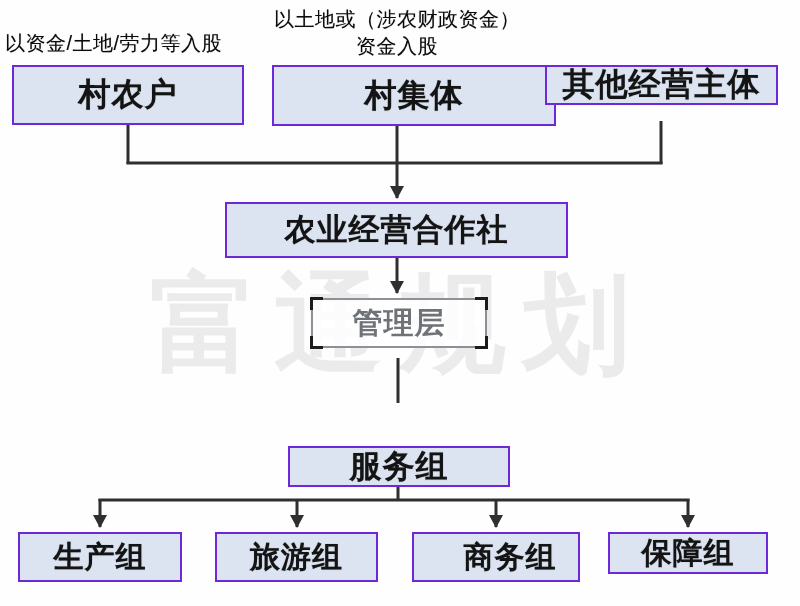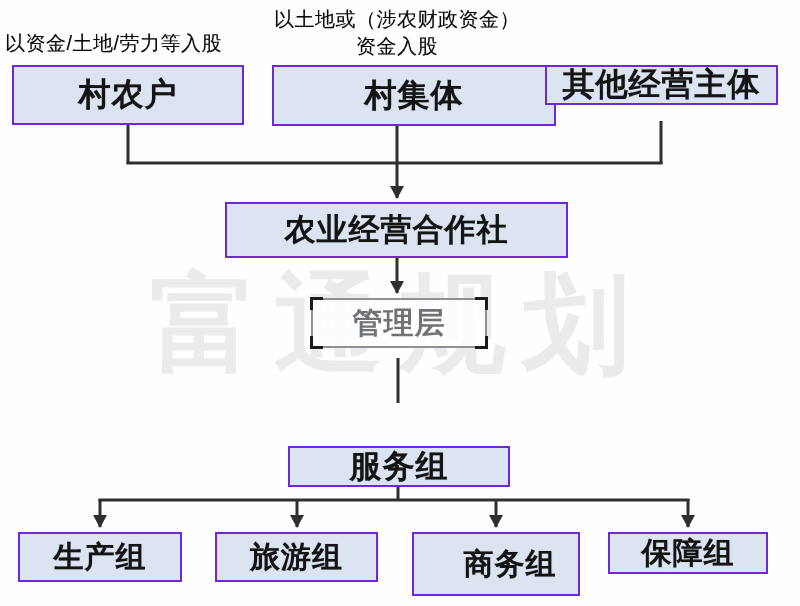--- a/index.html
+++ b/index.html
@@ -35,21 +35,21 @@
   #box-cooperative { left:225px; top:202px; width:343px; height:56px; font-size:31px; }
   #box-management  {
     left:311px; top:298px; width:176px; height:50px; font-size:30px;
     background:rgba(255,255,255,0.86); border:2px solid #8d9096;
     color:#6f7378; text-shadow:none;
   }
   #box-service     { left:288px; top:402px; width:222px; height:41px; font-size:32px;margin-top:44px; }
   
   #box-production  { left:18px;  top:532px; width:164px; height:50px; font-size:30px; }
   #box-tourism     { left:215px; top:532px; width:163px; height:50px; font-size:30px; }
-  #box-business    { left:412px; top:532px; width:168px; height:64px; font-size:30px;padding-left:28px; }
+  #box-business    { left:412px; top:532px; width:168px; height:50px; font-size:30px;padding-left:28px; }
   #box-support     { left:608px; top:532px; width:160px; height:42px; font-size:30px; }
   
   #note-farmers    { left:5px;  top:30px; }
   #note-collective { left:240px; top:6px; width:314px; text-align:center; line-height:27px; }
   #note-others     { left:552px; top:33px; }
   
   .tick { position:absolute; width:10px; height:10px; z-index:3; }
   .tick-tl { left:-3px;  top:-3px;    border-top:3px solid #1c1c1c; border-left:3px solid #1c1c1c; }
   .tick-tr { right:-3px; top:-3px;    border-top:3px solid #1c1c1c; border-right:3px solid #1c1c1c; }
   .tick-bl { left:-3px;  bottom:-3px; border-bottom:3px solid #1c1c1c; border-left:3px solid #1c1c1c; }

